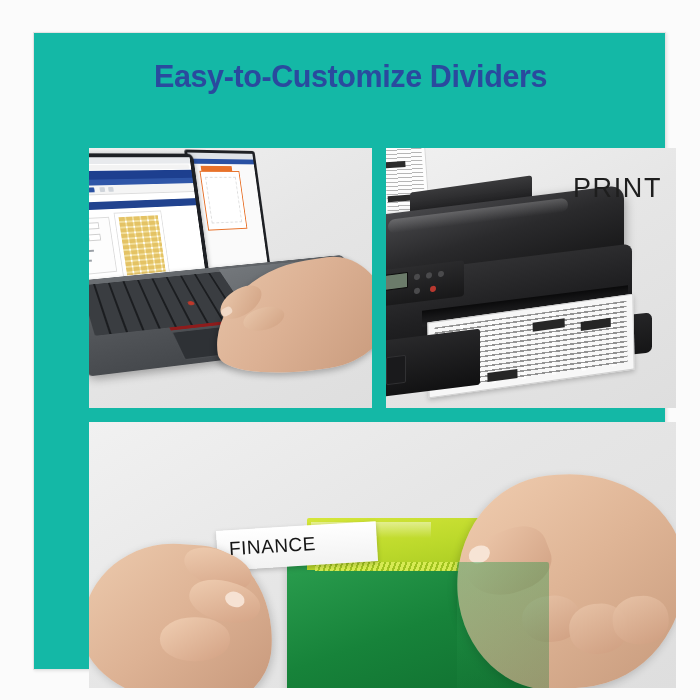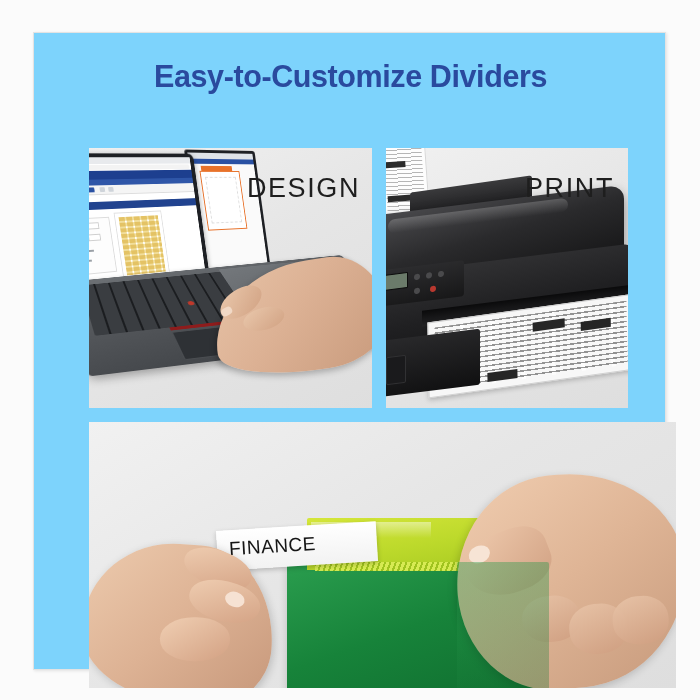--- a/index.html
+++ b/index.html
@@ -6,38 +6,38 @@
   body{
     width:700px;height:700px;overflow:hidden;
     background:#fbfbfb;
     font-family:"Liberation Sans", sans-serif;
   }
   .stage{position:relative;width:700px;height:700px;}
 
   
   .card{
     position:absolute;left:33px;top:32px;width:633px;height:638px;
-    background:#7dd3fc;
+    background:#14b8a6;
     border:1px solid #e3e3e3;
     box-shadow:1px 1px 3px rgba(0,0,0,0.10);
     box-sizing:border-box;
   }
 
   
   .headline{
     position:absolute;left:0;top:26px;width:633px;text-align:center;
     color:#2a4a9e;
     font-size:30.5px;font-weight:bold;letter-spacing:-0.4px;
     white-space:nowrap;
   }
 
   
   .panel{position:absolute;overflow:hidden;background:#ececec;}
   .p-design{left:55px;top:115px;width:283px;height:260px;}
-  .p-print {left:352px;top:115px;width:242px;height:260px;}
+  .p-print {left:352px;top:115px;width:290px;height:260px;}
   .p-insert{left:55px;top:389px;width:587px;height:266px;}
 
   .panel-bg{
     position:absolute;inset:0;
     background:linear-gradient(150deg,#f1f1f1 0%,#e6e6e6 45%,#dedede 100%);
   }
 
   .step-label{
     position:absolute;color:#1e1e1e;
     font-size:27px;letter-spacing:1.6px;font-weight:400;
@@ -367,21 +367,20 @@
           <div class="tpad"></div>
         </div>
 
         <div class="hand1">
           <div class="finger f1"></div>
           <div class="finger f2"></div>
           <div class="thumbnail"></div>
         </div>
       </div>
 
-      <div class="step-label lbl-design">DESIGN</div>
     </div>
 
     <div class="panel p-print">
       <div class="panel-bg"></div>
 
       <div class="printer">
 
         <div class="feed-sheet fs1">
           <div class="sheet-lines"></div>
 

